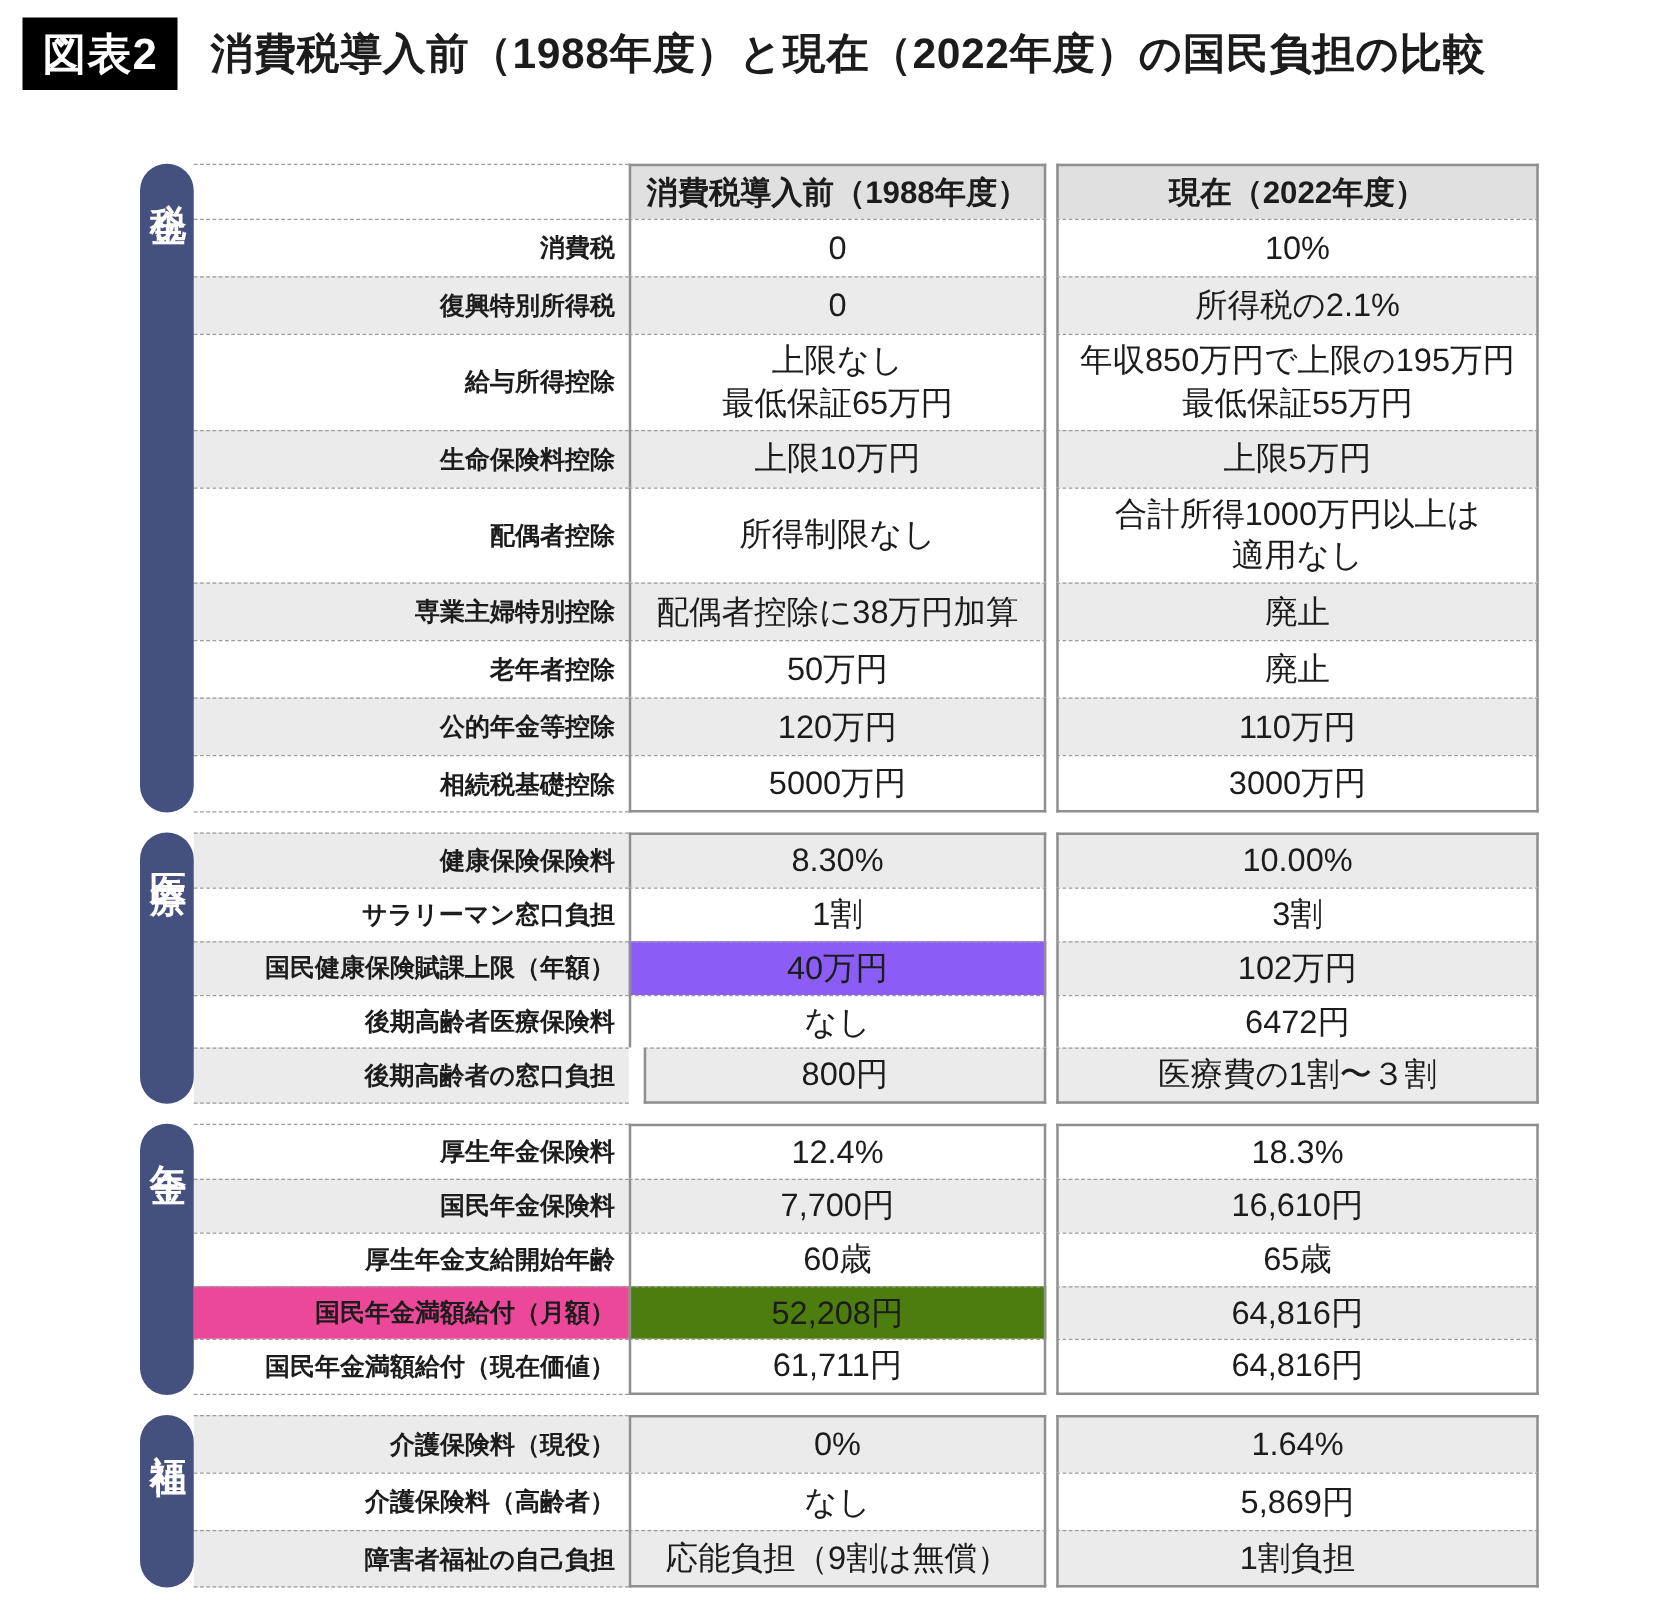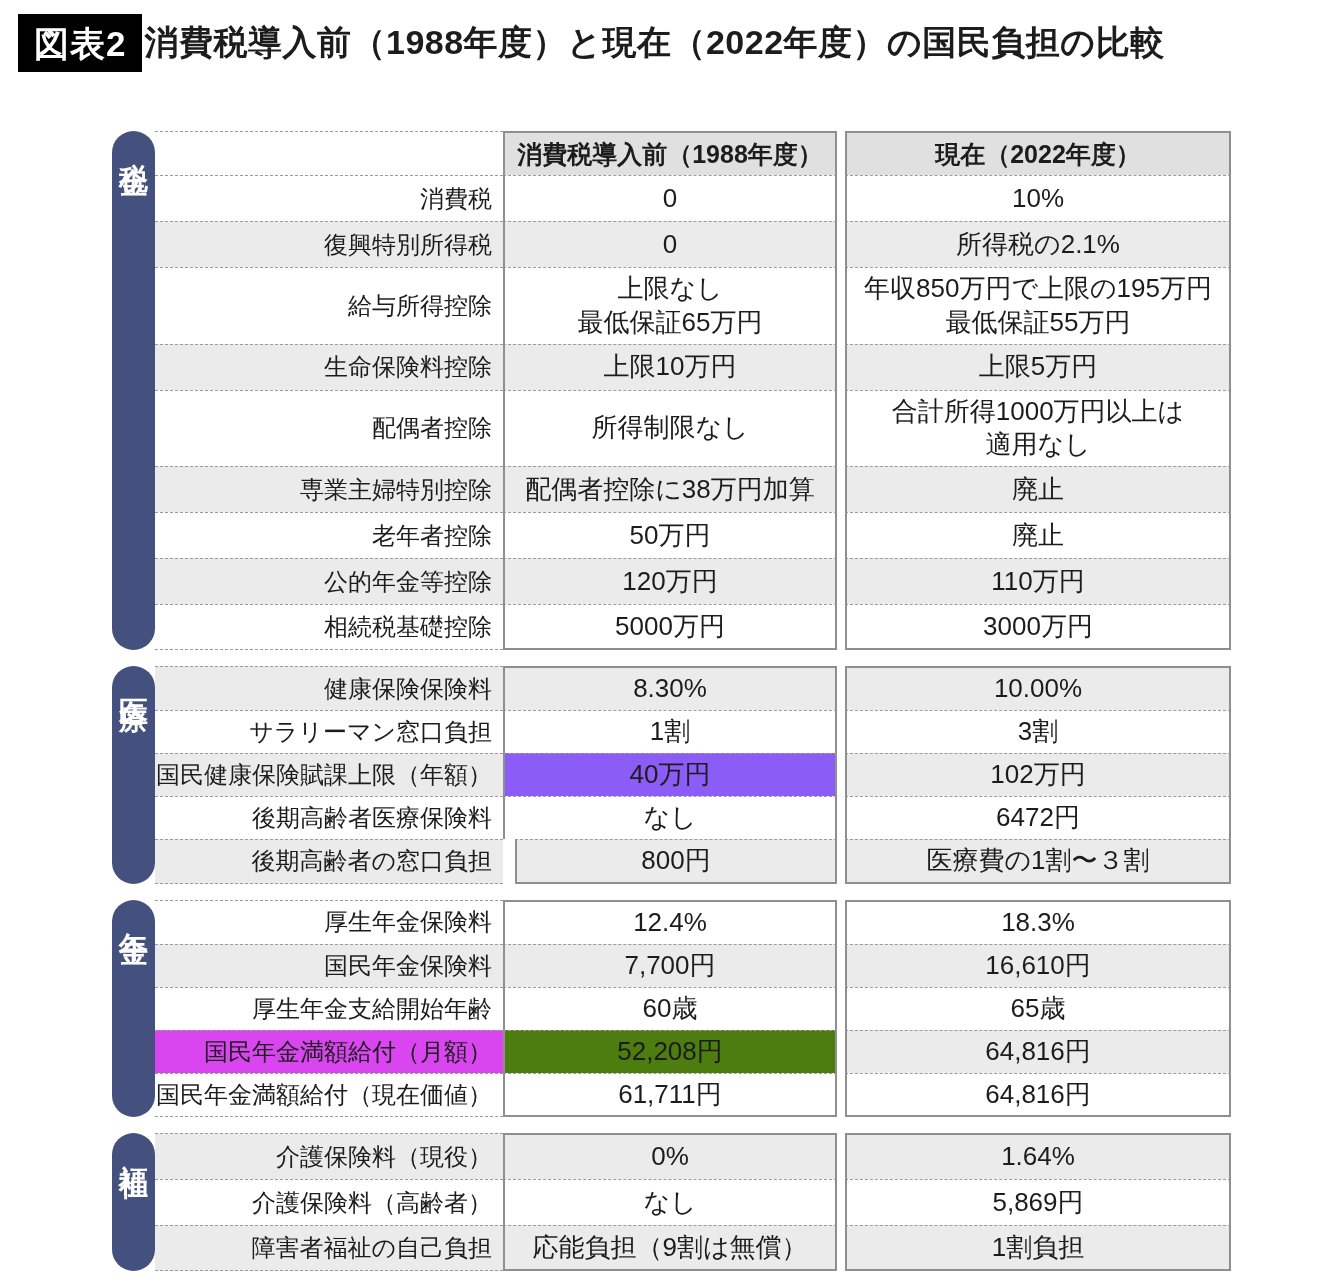--- a/index.html
+++ b/index.html
@@ -4,21 +4,21 @@
 <style>
   html,body { margin:0; padding:0; background:#ffffff; }
   body {
     width:1340px; height:1286px;
     font-family:"Liberation Sans","DejaVu Sans",sans-serif;
     color:#1c1c1c;
     position:relative;
   }
 
   
-  .fig-header { display:flex; align-items:center; gap:2px; padding:14px 0 0 18px; }
+  .fig-header { display:flex; align-items:center; gap:26px; padding:14px 0 0 18px; }
   .fig-badge {
     background:#000000; color:#ffffff;
     font-weight:700; font-size:35px; line-height:1;
     padding:12px 16px 11px 16px;
     letter-spacing:1px;
     flex:0 0 auto;
   }
   .fig-title { font-size:34px; font-weight:700; letter-spacing:0.5px; }
 
   
@@ -37,21 +37,21 @@
     letter-spacing:4px;
   }
 
   .grid { display:grid; grid-template-columns:348px 334px 8px 386px; }
   .row { display:contents; }
   .cell { box-sizing:border-box; display:flex; align-items:center; }
 
   .lbl {
     justify-content:flex-end; text-align:right;
     padding:5px 11px 5px 0;
-    font-weight:400; font-size:24px; white-space:nowrap;
+    font-weight:700; font-size:20px; white-space:nowrap;
     border-top:1px dashed #9b9b9b;
   }
   .val {
     justify-content:center; text-align:center;
     font-size:26px; line-height:1.3; padding:4px 6px;
     border-left:2px solid #8f8f8f; border-right:2px solid #8f8f8f;
     border-top:1px dashed #9b9b9b;
     white-space:pre-line;
   }
   .spc { border:none; }
@@ -110,21 +110,21 @@
   </div>
 
   <div class="section s42">
     <div class="pill" style="background: rgb(68, 80, 126);">
       <span>年金</span>
     </div>
     <div class="grid">
         <div class="row first"><div class="cell lbl">厚生年金保険料</div><div class="cell val">12.4%</div><div class="cell spc"></div><div class="cell val">18.3%</div></div>
         <div class="row"><div class="cell lbl" style="background: rgb(235, 235, 235);">国民年金保険料</div><div class="cell val" style="background: rgb(235, 235, 235);">7,700円</div><div class="cell spc"></div><div class="cell val" style="background: rgb(235, 235, 235);">16,610円</div></div>
         <div class="row"><div class="cell lbl">厚生年金支給開始年齢</div><div class="cell val">60歳</div><div class="cell spc"></div><div class="cell val">65歳</div></div>
-        <div class="row"><div class="cell lbl" style="background: #d946ef;">国民年金満額給付（月額）</div><div class="cell val" style="background: #4d7c0f;">52,208円</div><div class="cell spc"></div><div class="cell val" style="background: rgb(235, 235, 235);">64,816円</div></div>
+        <div class="row"><div class="cell lbl" style="background: #ec4899;">国民年金満額給付（月額）</div><div class="cell val" style="background: #4d7c0f;">52,208円</div><div class="cell spc"></div><div class="cell val" style="background: rgb(235, 235, 235);">64,816円</div></div>
         <div class="row last"><div class="cell lbl">国民年金満額給付（現在価値）</div><div class="cell val">61,711円</div><div class="cell spc"></div><div class="cell val">64,816円</div></div>
       </div>
   </div>
 
   <div class="section s46">
     <div class="pill" style="background: rgb(68, 80, 126);">
       <span>福祉</span>
     </div>
     <div class="grid">
         <div class="row first"><div class="cell lbl" style="background: rgb(235, 235, 235);">介護保険料（現役）</div><div class="cell val" style="background: rgb(235, 235, 235);">0%</div><div class="cell spc"></div><div class="cell val" style="background: rgb(235, 235, 235);">1.64%</div></div>

